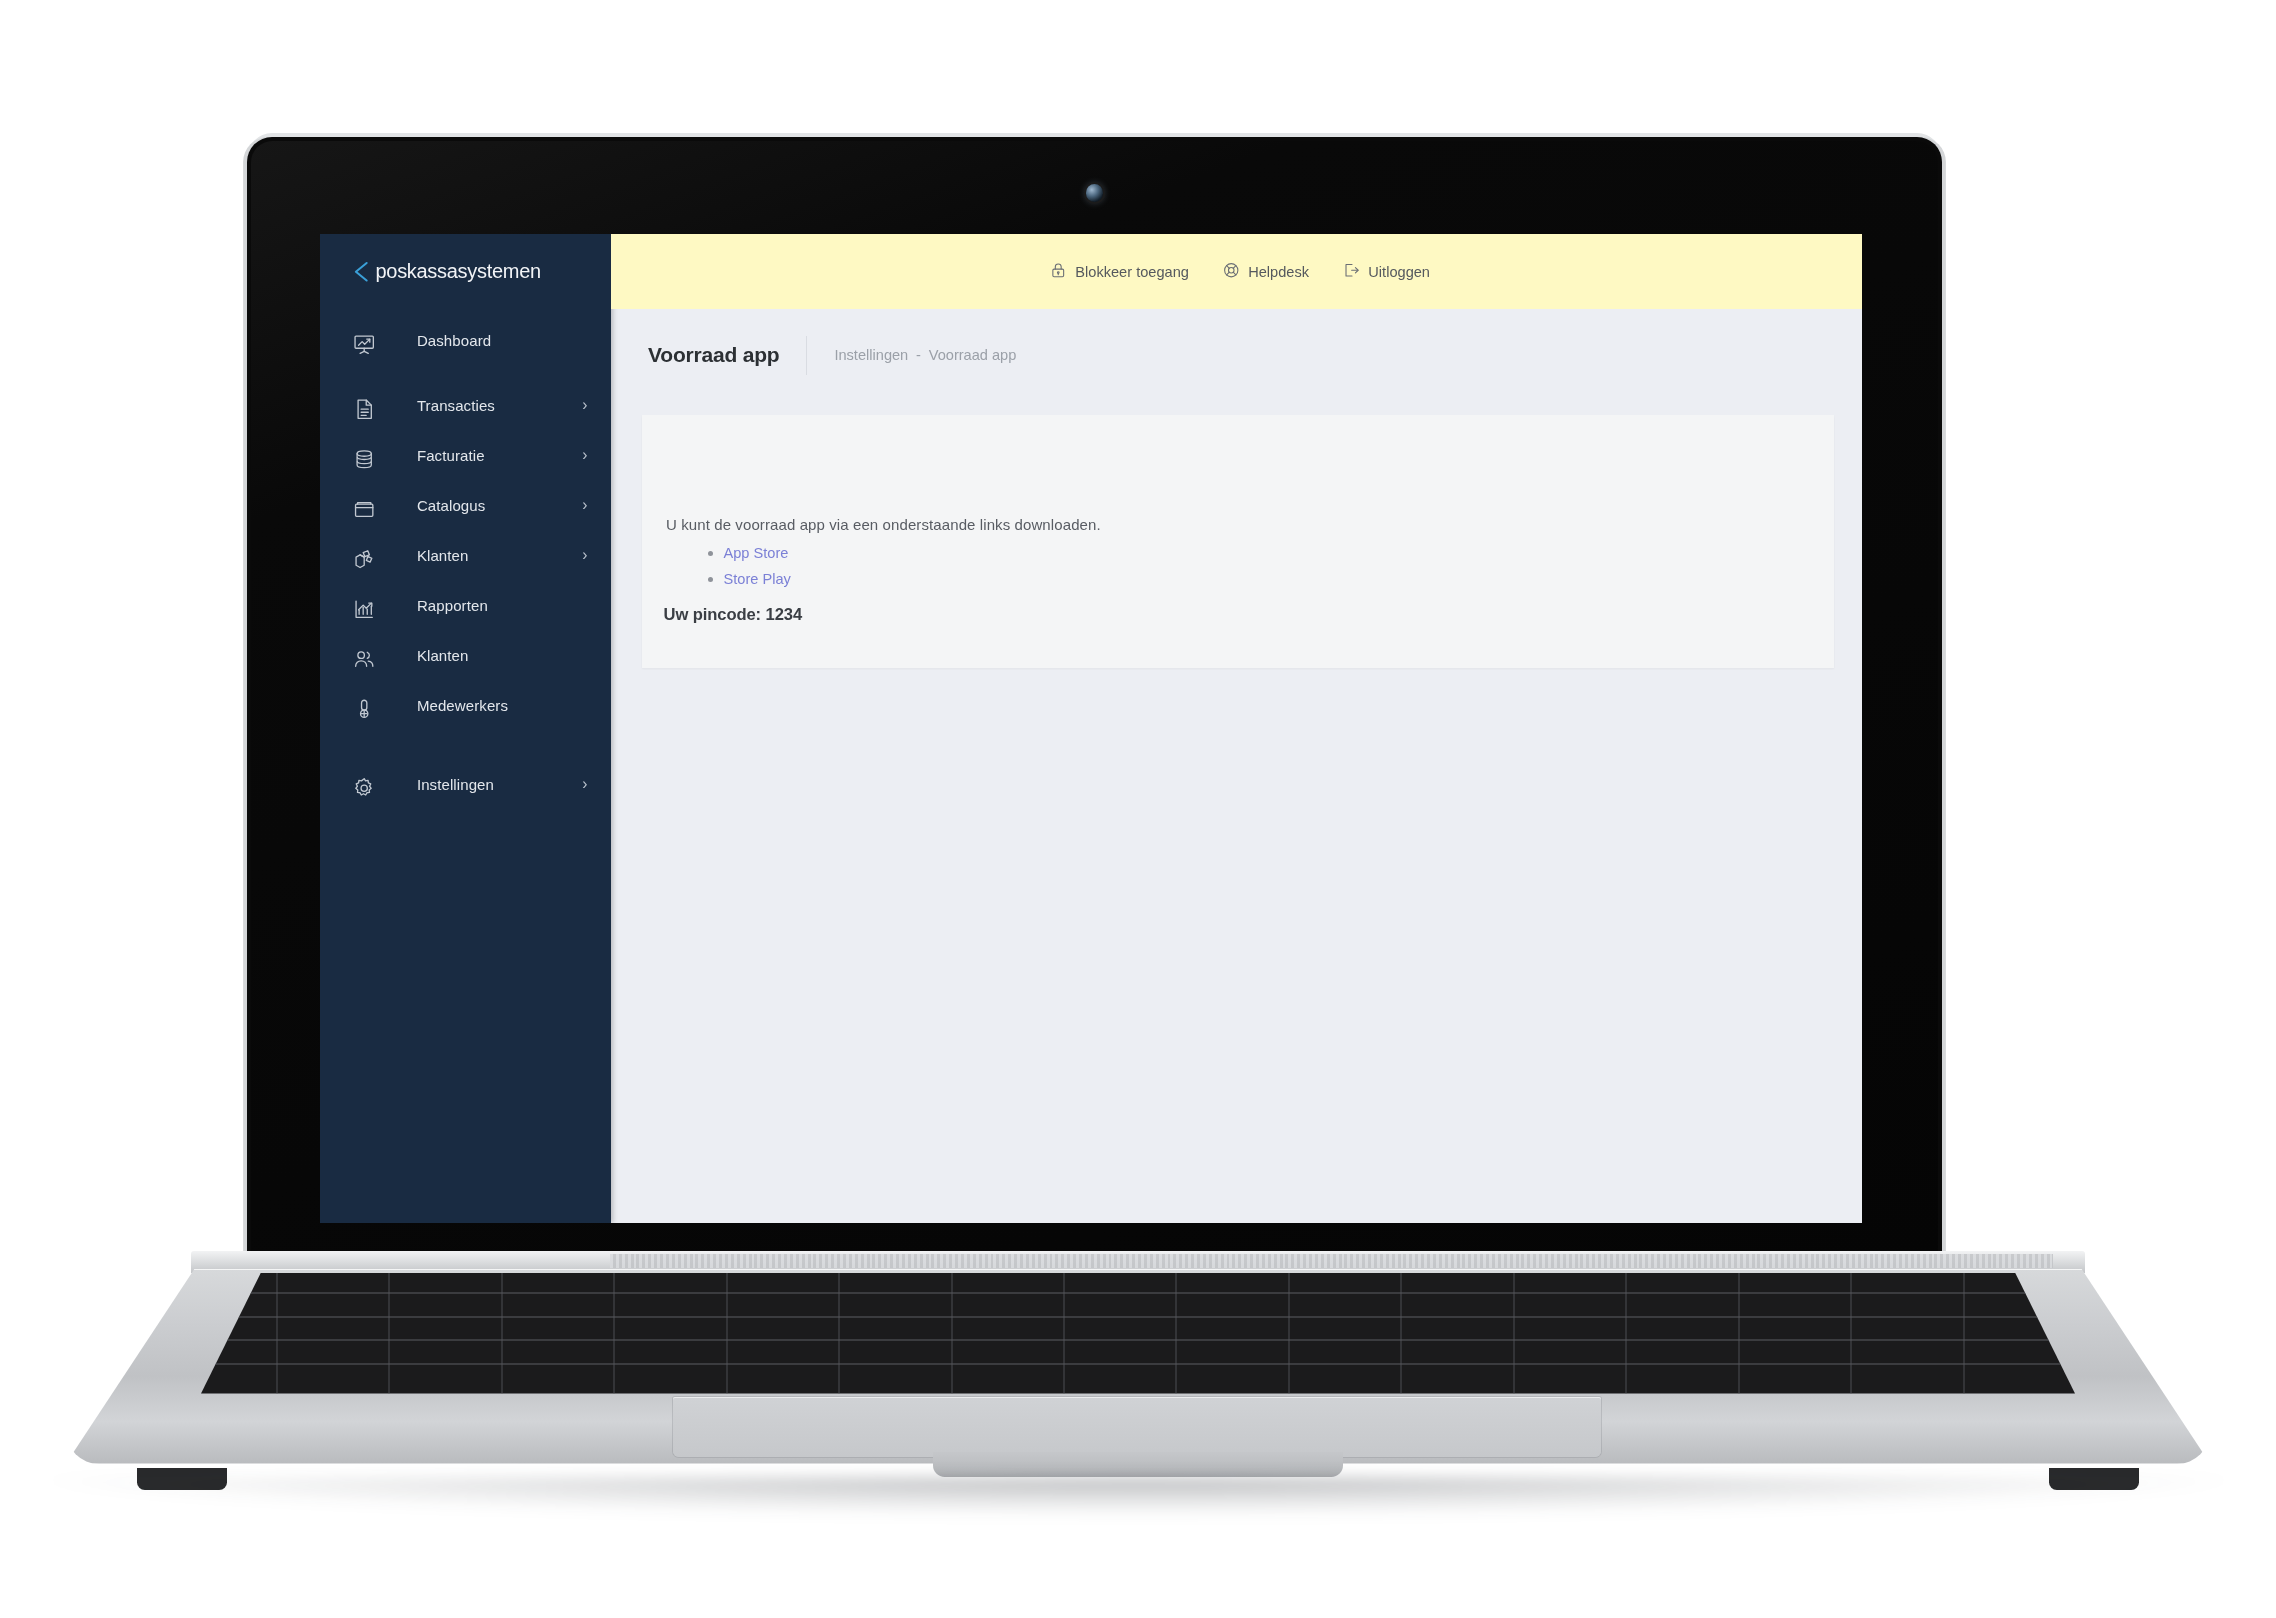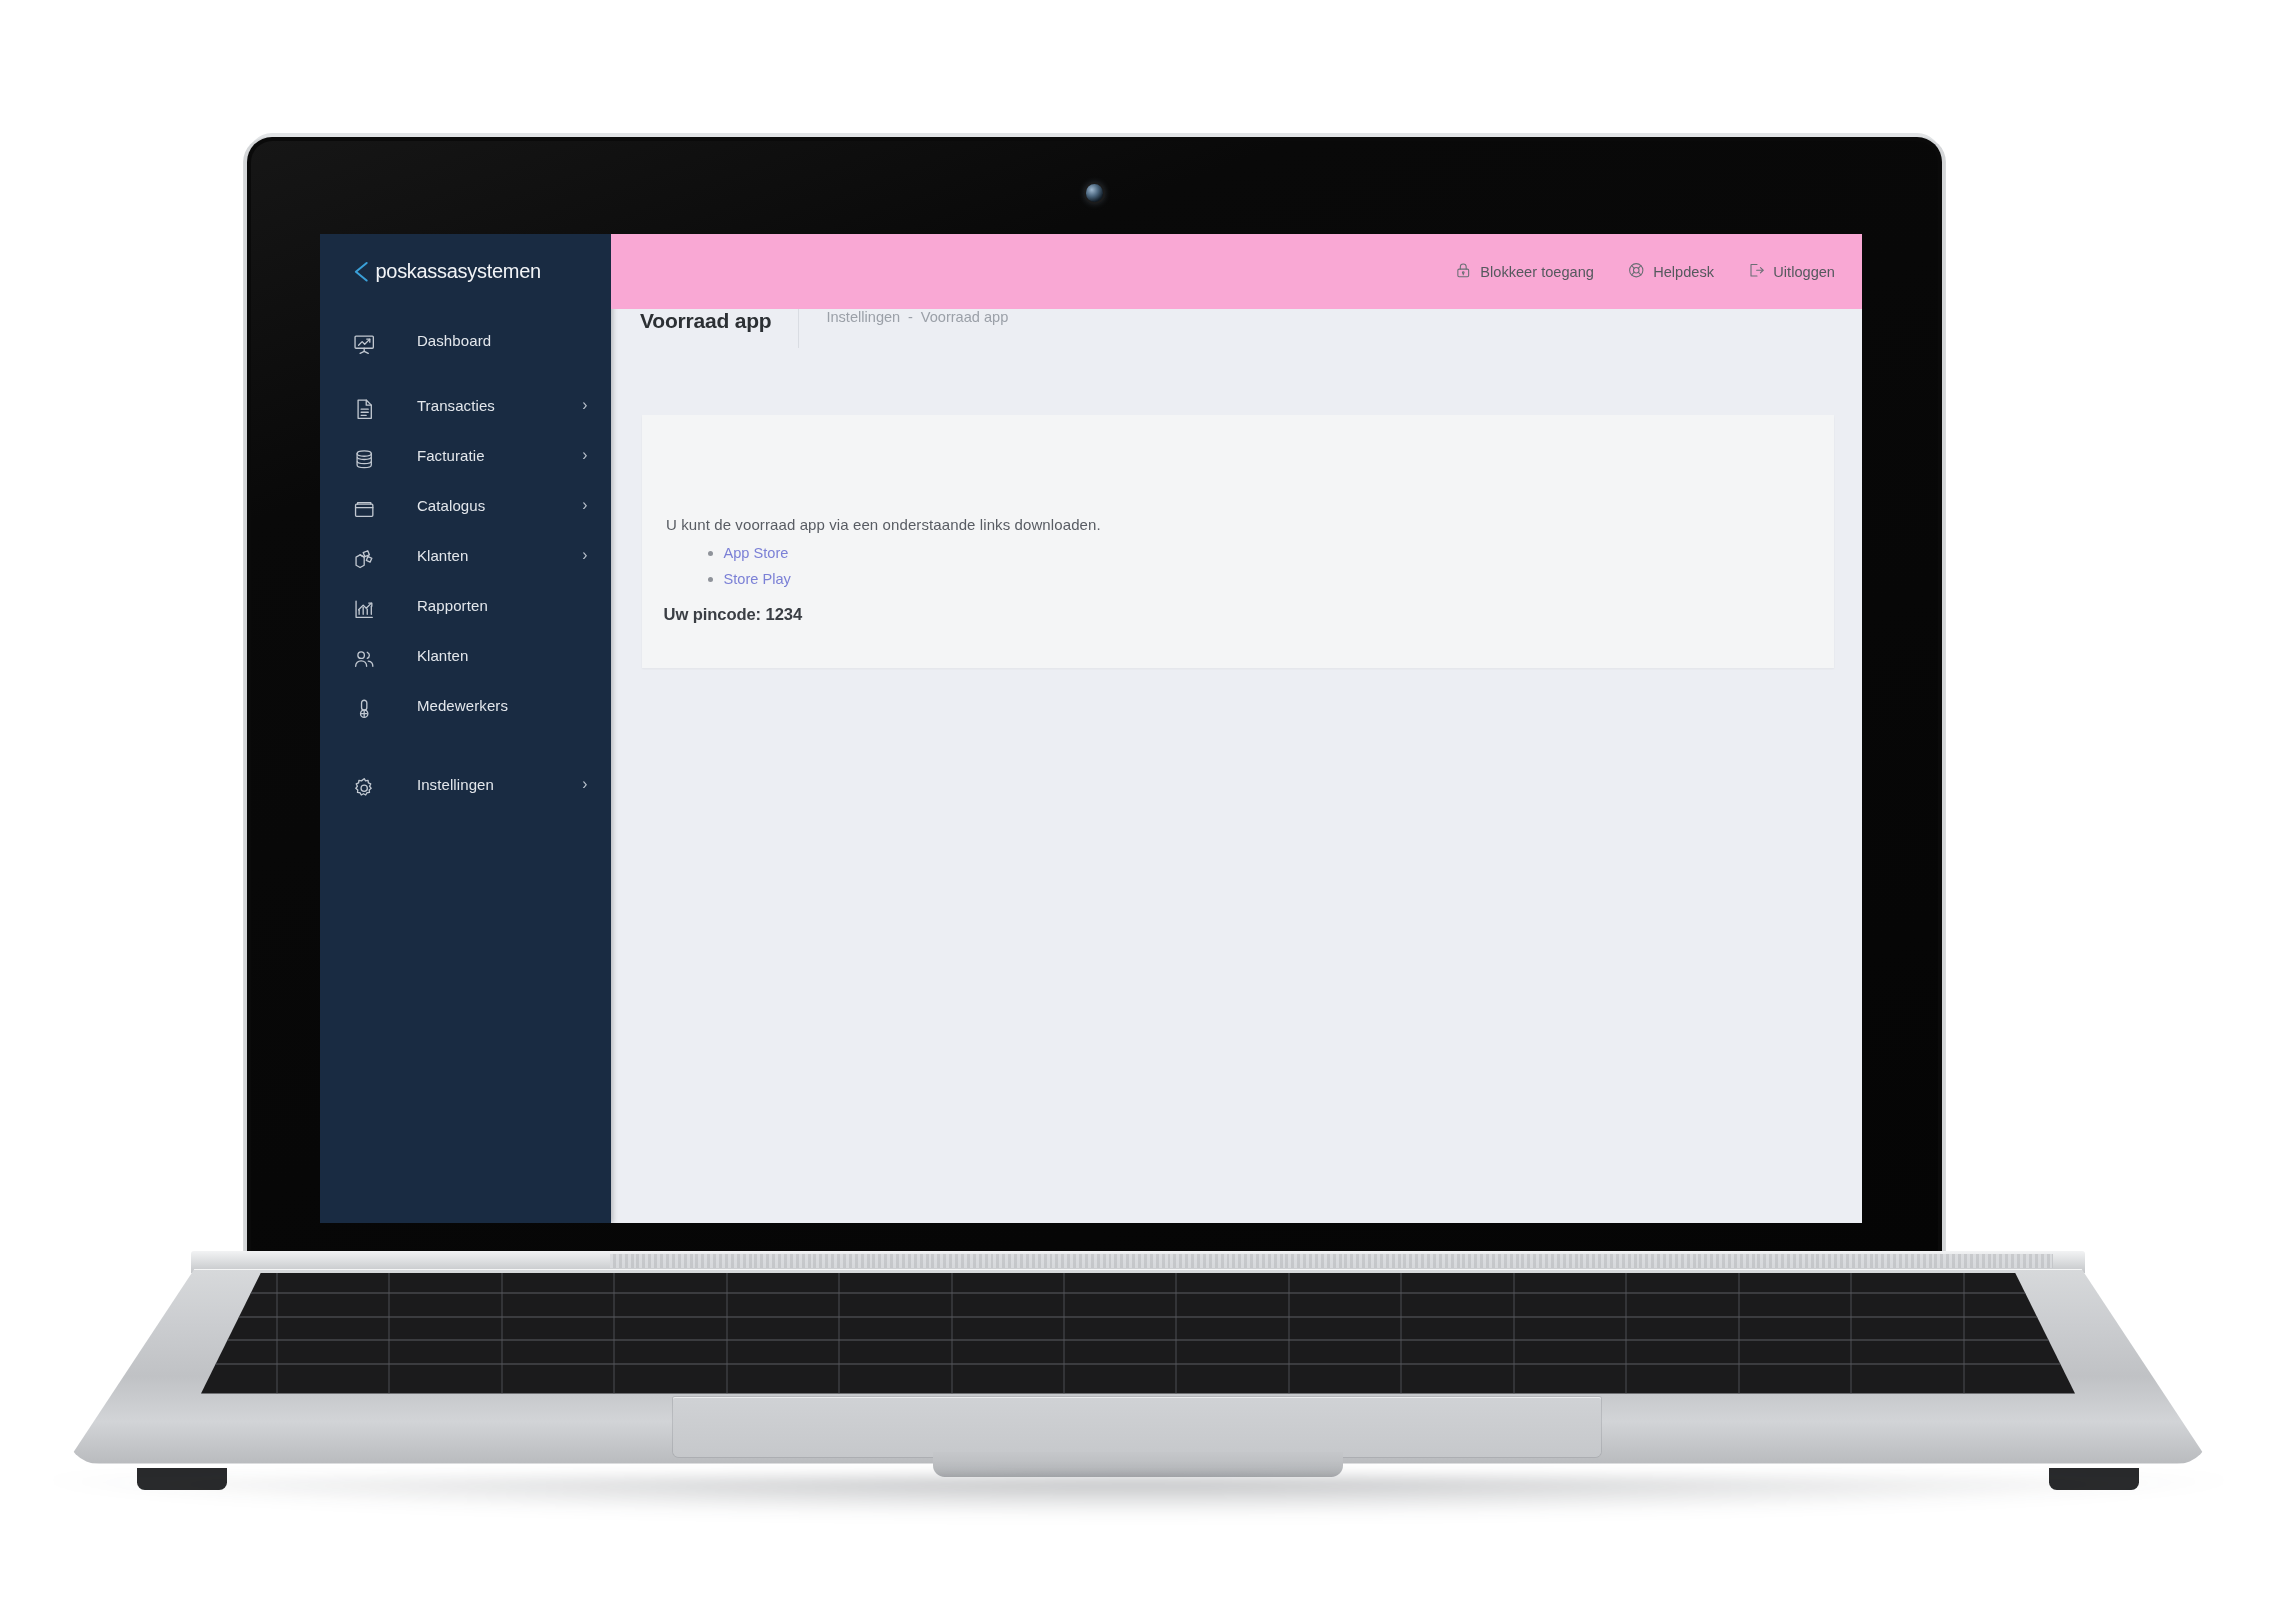--- a/index.html
+++ b/index.html
@@ -69,34 +69,34 @@
   .nav-icon svg { display:block; width:24.4px; height:24.4px; }
   .nav-label { flex:1; white-space:nowrap; }
   .nav-caret {
     font-family:"Liberation Sans", sans-serif;
     font-size:15.6px; color:#b9c2cd; line-height:1;
   }
 
   
   #topbar {
     position:absolute; left:291px; top:0; right:0; height:75px;
-    background:#f9a8d4;
-    display:flex; align-items:center; justify-content:flex-end;
+    background:#fef9c3;
+    display:flex; align-items:center; justify-content:center;
     padding-right:27px;
   }
   .top-btn {
     display:flex; align-items:center;
     margin-left:33px; color:#55595e; font-size:14.6px; cursor:pointer; white-space:nowrap;
   }
   .top-btn svg { width:18.5px; height:18.5px; margin-right:7.8px; flex:none; }
 
   
   #pagehead {
-    position:absolute; left:301px; top:75px; right:0; height:92px;
-    display:flex; padding-left:19px;
+    position:absolute; left:309px; top:75px; right:0; height:92px;
+    display:flex; align-items:center; padding-left:19px;
   }
   #page-title {
     font-size:21px; font-weight:700; color:#2c3034; letter-spacing:-0.2px; white-space:nowrap;
   }
   #crumb-div { width:1px; height:39px; background:#d9dce2; margin:0 27px; }
   #breadcrumb { font-size:14.6px; color:#9ba0a8; white-space:nowrap; }
   #breadcrumb .sep { margin:0 7.8px; }
 
   
   #card {

